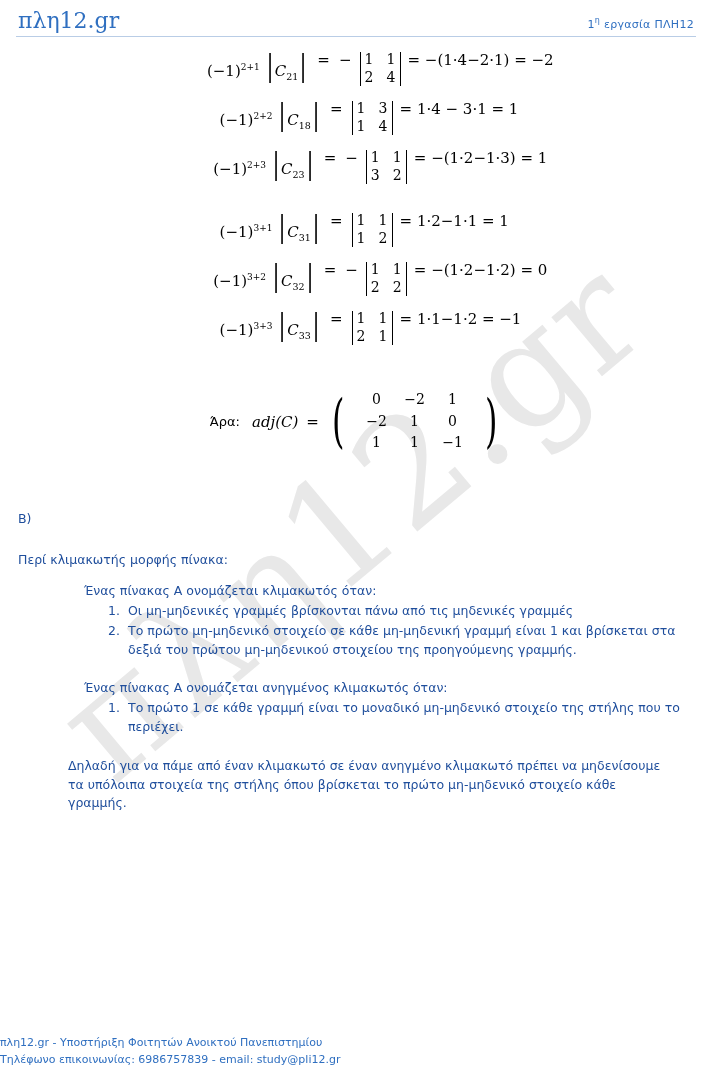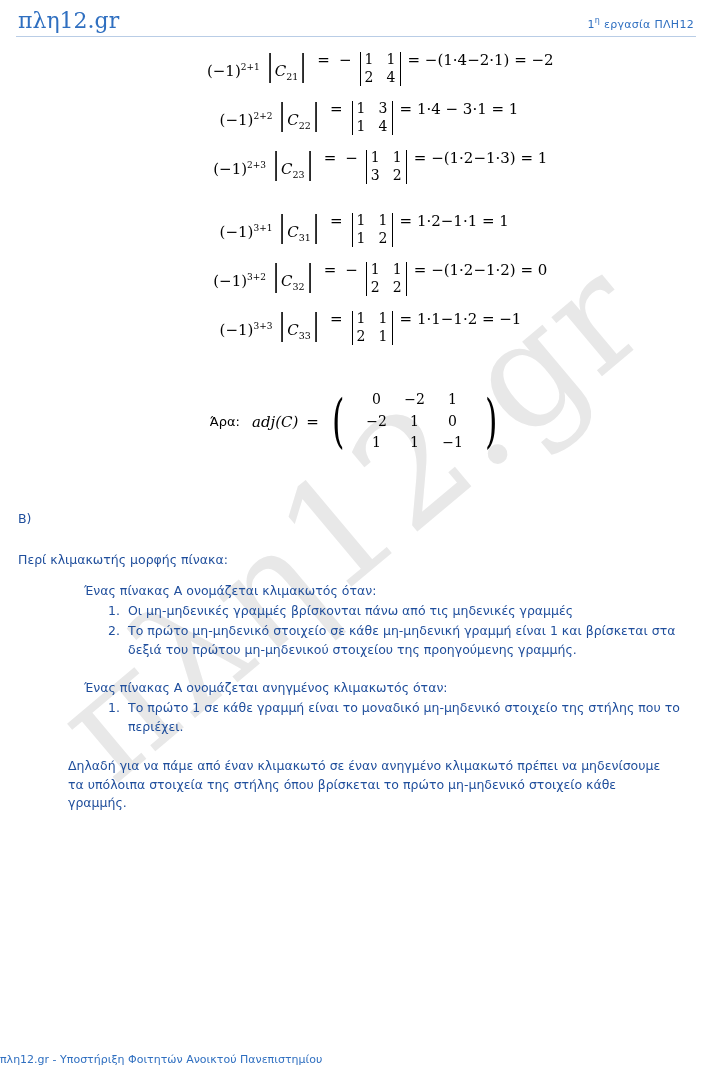--- a/index.html
+++ b/index.html
@@ -265,21 +265,21 @@
                 </span>
             </span>
             <span class="bar-tall"></span>
           </span>
           <span>= −(1·4−2·1) = −2</span>
         </div>
       </div>
 
       <div class="eqrow">
         <div class="eq-inner">
-          <span class="lead">(−1)<sup class="pw">2+2</sup> <span class="vbar">|</span><span class="ital">C</span><sub class="sb">22</sub><span class="vbar">|</span></span>
+          <span class="lead">(−1)<sup class="pw">2+2</sup> <span class="vbar">|</span><span class="ital">C</span><sub class="sb">18</sub><span class="vbar">|</span></span>
           <span class="eqsym">=</span>
           <span class="det">
             <span class="bar-tall"></span>
             <span class="rows">
               <span class="r">
                   <span>1</span>
                   <span>3</span>
                 </span>
               <span class="r">
                   <span>1</span>
@@ -430,15 +430,16 @@
         </ol>
       </div>
 
       <div class="para">Δηλαδή για να πάμε από έναν κλιμακωτό σε έναν ανηγμένο κλιμακωτό πρέπει να μηδενίσουμε τα υπόλοιπα στοιχεία της στήλης όπου βρίσκεται το πρώτο μη-μηδενικό στοιχείο κάθε γραμμής.</div>
     </div>
 
   </div>
 
   <div class="footer">
     <div>πλη12.gr - Υποστήριξη Φοιτητών Ανοικτού Πανεπιστημίου</div>
+    <div>Τηλέφωνο επικοινωνίας: 6986757839 - email: study@pli12.gr</div>
   </div>
 
 </div>
 
 </body></html>

